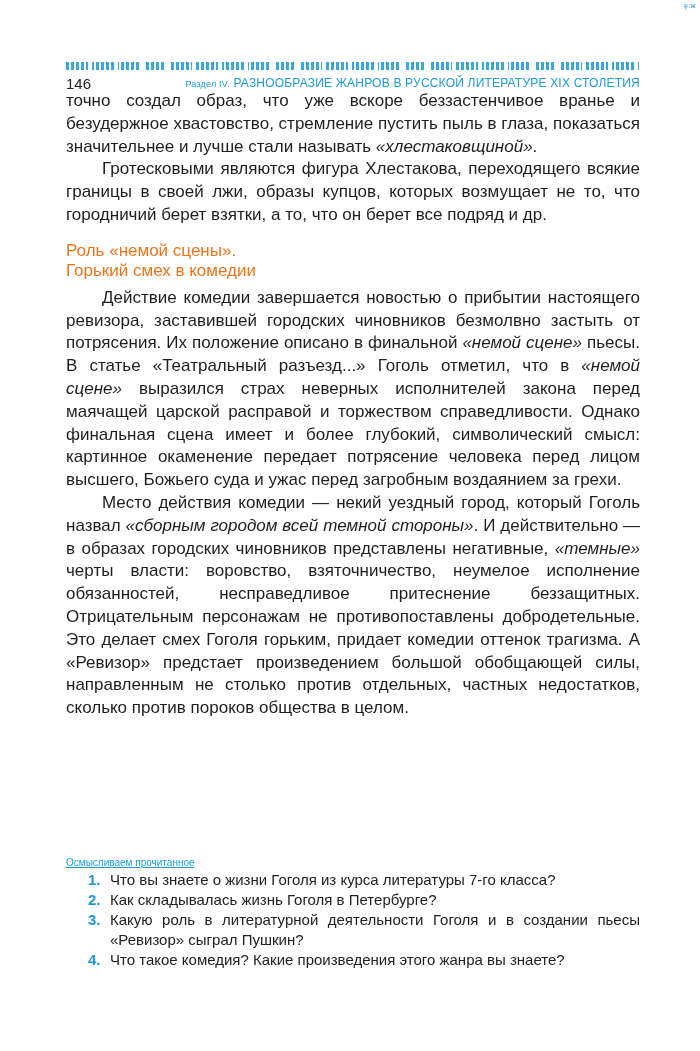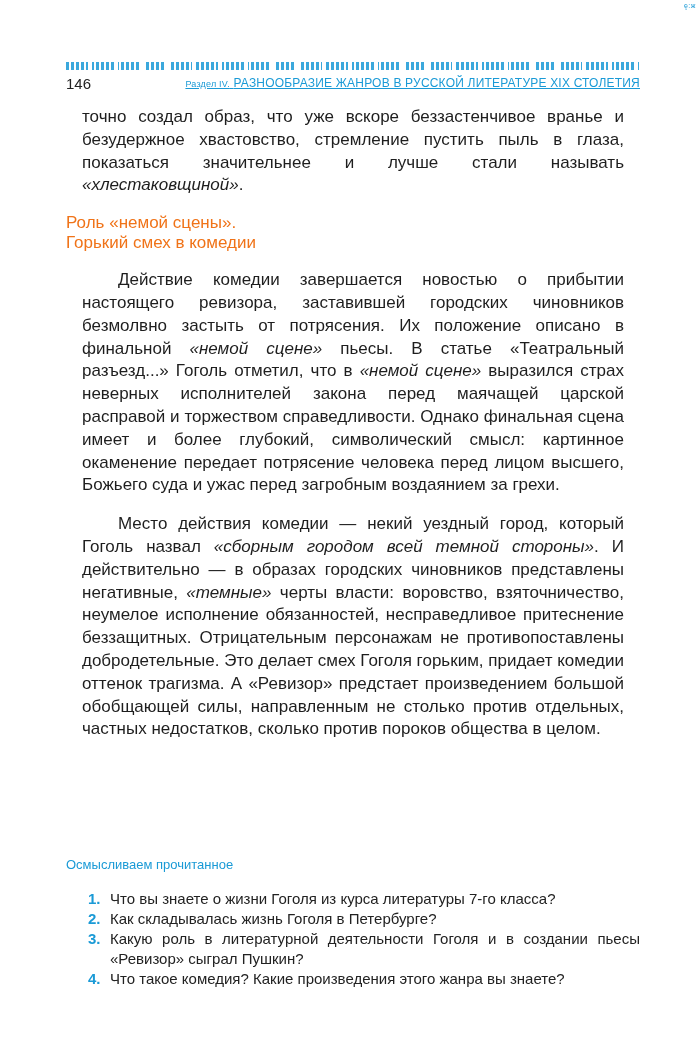--- a/index.html
+++ b/index.html
@@ -12,51 +12,51 @@
     font-size: 7px; color: #1a9ad6; letter-spacing: 0.5px;
   }
   .header {
     position: absolute; left: 66px; top: 44px; width: 574px; height: 16px; margin-top: 31px;
   }
   .page-number {
     position: absolute; left: 0; top: 0; font-size: 15px; color: #222;
   }
   .running-title {
     position: absolute; right: 0; top: 1px; font-size: 12px; color: #1a9ad6;
-    letter-spacing: 0.2px; white-space: nowrap; text-decoration: underline;
+    letter-spacing: 0.2px; white-space: nowrap;
   }
   .running-title .small { font-size: 9px; }
   .ornament {
     position: absolute; left: 66px; top: 62px; width: 574px; height: 8px;
     background-image: repeating-linear-gradient(90deg, #1a9ad6 0 3px, transparent 3px 5px);
     opacity: 0.85;
     -webkit-mask: repeating-linear-gradient(90deg, #000 0 22px, transparent 22px 26px);
             mask: repeating-linear-gradient(90deg, #000 0 22px, transparent 22px 26px);
   }
   .content {
     position: absolute; left: 66px; top: 90px; width: 574px;
     font-size: 17px; line-height: 22.8px; text-align: justify;
   }
-  .content p { margin: 16px; }
+  .content p { margin: 0; }
   .indent { text-indent: 36px; }
   .definition {
     margin: 8px 0 6px 36px !important;
     font-size: 14.5px; line-height: 22px; font-style: italic; color: #2a2a2a;
   }
   .definition .term { color: #f07318; }
   .orange-heading {
     color: #f07318; font-weight: normal; font-size: 17px; line-height: 20px;
     margin: 14px 0 6px 0 !important; text-align: left;
   }
   .content em { font-style: italic; }
   .questions {
     position: absolute; left: 66px; top: 857px; width: 574px;
   }
   .questions-title {
-    color: #1a9ad6; font-size: 13px; margin-bottom: 17px;
+    color: #1a9ad6; font-size: 10px; margin-bottom: 2px; text-decoration: underline;
   }
   .q-list { margin: 0; padding: 0; list-style: none; }
   .q-list li {
     position: relative; padding-left: 44px; font-size: 15px; line-height: 20px;
     text-align: justify; color: #222;
   }
   .q-num {
     position: absolute; left: 22px; top: 0; color: #1a9ad6; font-weight: bold;
   }
 </style>
@@ -69,20 +69,21 @@
   <span class="page-number">146</span>
   <span class="running-title">
     <span class="small">Раздел IV.</span>
     <span>РАЗНООБРАЗИЕ ЖАНРОВ В РУССКОЙ ЛИТЕРАТУРЕ XIX СТОЛЕТИЯ</span>
   </span>
 </div>
 <div class="ornament"></div>
 
 <div class="content">
   <p><span>точно создал образ, что уже вскоре беззастенчивое вранье и безудержное хвастовство, стремление пустить пыль в глаза, показаться значительнее и лучше стали называть </span><em>«хлестаковщиной»</em><span>.</span></p>
+  <p class="indent">Гротесковыми являются фигура Хлестакова, переходящего всякие границы в своей лжи, образы купцов, которых возмущает не то, что городничий берет взятки, а то, что он берет все подряд и др.</p>
   <p class="orange-heading"><span>Роль «немой сцены».</span><br><span>Горький смех в комедии</span></p>
   <p class="indent"><span>Действие комедии завершается новостью о прибытии настоящего ревизора, заставившей городских чиновников безмолвно застыть от потрясения. Их положение описано в финальной </span><em>«немой сцене»</em><span> пьесы. В статье «Театральный разъезд...» Гоголь отметил, что в </span><em>«немой сцене»</em><span> выразился страх неверных исполнителей закона перед маячащей царской расправой и торжеством справедливости. Однако финальная сцена имеет и более глубокий, символический смысл: картинное окаменение передает потрясение человека перед лицом высшего, Божьего суда и ужас перед загробным воздаянием за грехи.</span></p>
   <p class="indent"><span>Место действия комедии — некий уездный город, который Гоголь назвал </span><em>«сборным городом всей темной стороны»</em><span>. И действительно — в образах городских чиновников представлены негативные, </span><em>«темные»</em><span> черты власти: воровство, взяточничество, неумелое исполнение обязанностей, несправедливое притеснение беззащитных. Отрицательным персонажам не противопоставлены добродетельные. Это делает смех Гоголя горьким, придает комедии оттенок трагизма. А «Ревизор» предстает произведением большой обобщающей силы, направленным не столько против отдельных, частных недостатков, сколько против пороков общества в целом.</span></p>
 </div>
 
 <div class="questions">
   <div class="questions-title">Осмысливаем прочитанное</div>
   <ol class="q-list">
     <li><span class="q-num">1.</span><span>Что вы знаете о жизни Гоголя из курса литературы 7-го класса?</span></li>
     <li><span class="q-num">2.</span><span>Как складывалась жизнь Гоголя в Петербурге?</span></li>

